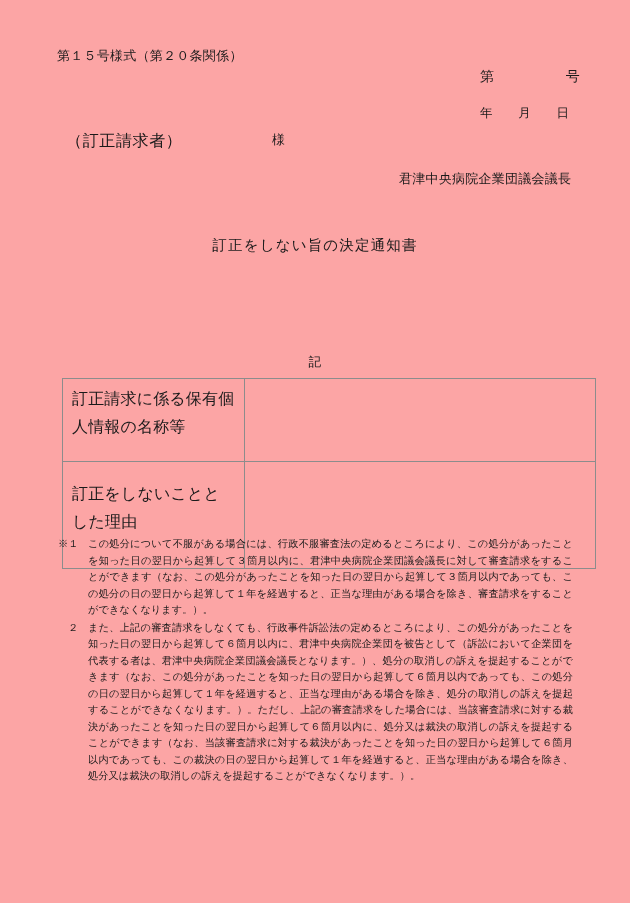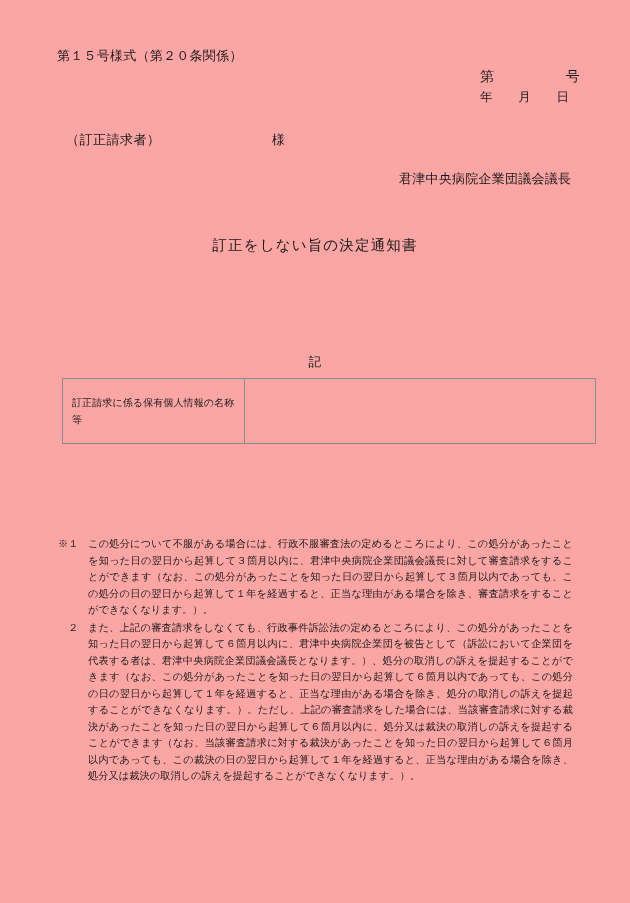--- a/index.html
+++ b/index.html
@@ -44,30 +44,30 @@
     letter-spacing: 0.02em;
   }
   .doc-number {
     left: 480px;
     top: 68px;
     font-size: 14px;
     letter-spacing: 0.02em;
   }
   .doc-date {
     left: 480px;
-    top: 89px;
+    top: 105px;
     font-size: 12.5px;
     letter-spacing: 0.02em;
   }
 
   
   .addressee {
     left: 66px;
     top: 131px;
-    font-size: 13px;
+    font-size: 16px;
   }
   .addressee-honorific {
     left: 272px;
     top: 131px;
     font-size: 13px;
   }
 
   
   .issuer {
     left: 399px;
@@ -115,22 +115,22 @@
     position: absolute;
     left: 62px;
     top: 378px;
     width: 497px;
     border-collapse: collapse;
     table-layout: fixed;
   }
   .info-table td {
     border: 1px solid #8c8c8c;
     vertical-align: middle;
-    padding: 6px 8px 6px 9px;
-    font-size: 10px;
+    padding: 6px 8px 20px 9px;
+    font-size: 16px;
     line-height: 1.75;
     letter-spacing: 0.01em;
   }
   .info-table td.label {
     width: 164px;
     word-break: break-all;
   }
   .info-table td.value {
     width: 333px;
   }
@@ -186,20 +186,24 @@
 
   <div class="row jp doc-title">訂正をしない旨の決定通知書</div>
 
 
   <div class="row jp ki">記</div>
 
   <table class="info-table jp">
     <tbody>
       <tr class="r1">
         <td class="label">訂正請求に係る保有個人情報の名称等</td>
+        <td class="value"></td>
+      </tr>
+      <tr class="r2">
+        <td class="label">訂正をしないこととした理由</td>
         <td class="value"></td>
       </tr>
     </tbody>
   </table>
 
   <div class="notes jp">
     <div class="note">
       <span class="note-marker">※１</span>
       <span class="note-text">この処分について不服がある場合には、行政不服審査法の定めるところにより、この処分があったことを知った日の翌日から起算して３箇月以内に、君津中央病院企業団議会議長に対して審査請求をすることができます（なお、この処分があったことを知った日の翌日から起算して３箇月以内であっても、この処分の日の翌日から起算して１年を経過すると、正当な理由がある場合を除き、審査請求をすることができなくなります。）。</span>
     </div>

